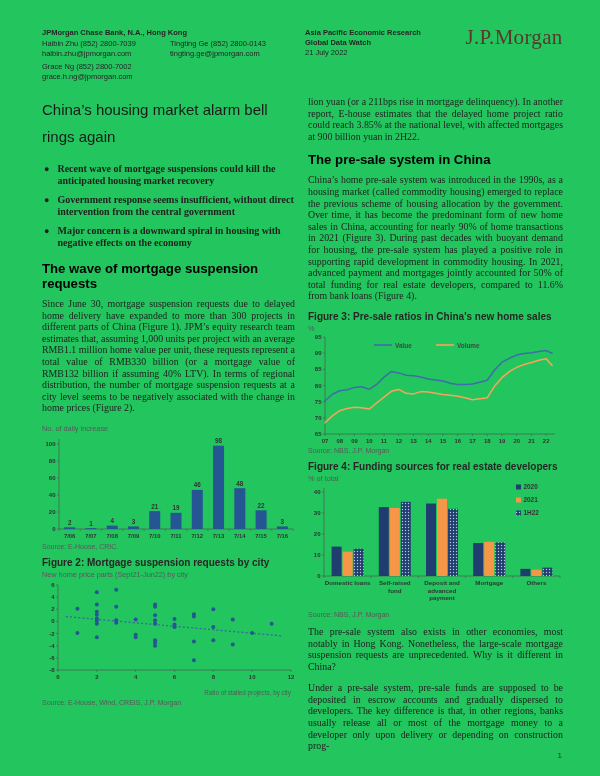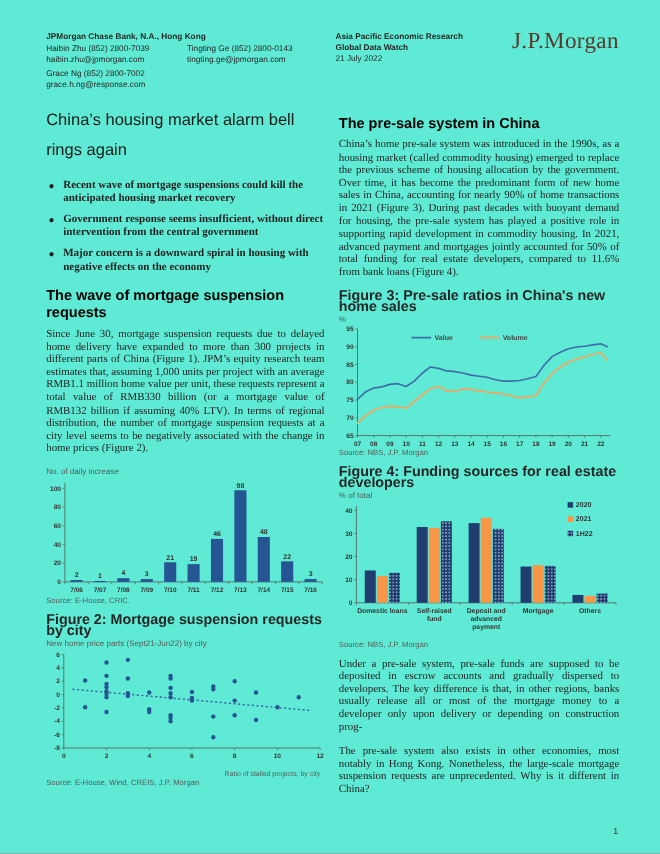--- a/index.html
+++ b/index.html
@@ -1,17 +1,17 @@
 <!DOCTYPE html>
 <html><head>
 <meta charset="utf-8">
 <style>
 *{margin:0;padding:0;box-sizing:border-box}
 html,body{background:#9a9a9a}
-.page{width:600px;height:776px;background:#5eead4;position:relative;padding:28px 37px 0 42px;
+.page{width:600px;height:776px;background:#22c55e;position:relative;padding:28px 37px 0 42px;
       color:#1f1f1f;font-family:"Liberation Serif",serif;margin:0 auto;overflow:hidden}
 
 .hdr{display:flex;align-items:flex-start;font-family:"Liberation Sans",sans-serif;
      font-size:7.5px;line-height:10px;color:#262626}
 .hdr-left{flex:0 0 263px}
 .hdr-bank{font-weight:bold;margin-bottom:1px}
 .hdr-contacts{display:flex}
 .hdr-ccol{flex:0 0 128px}
 .hdr-ccol div{white-space:nowrap}
 .hdr-gap{height:3px}
@@ -25,21 +25,21 @@
 .colR{flex:0 0 255px}
 .title{font-family:"Liberation Sans",sans-serif;font-size:15px;line-height:27px;
        font-weight:400;color:#1a1a1a;margin-bottom:13px}
 ul.bullets{list-style:none;margin:0 0 12px 2px}
 ul.bullets li{display:flex;gap:8px;font-weight:bold;font-size:10px;line-height:12px;margin-bottom:7px}
 ul.bullets .dot{flex:0 0 auto;font-size:9px;line-height:12px}
 h2{font-family:Liberation Sans, sans-serif;font-size:13.2px;line-height:15px;margin:8px 0 7px;color:#000}
 p{font-size:9.9px;line-height:11.6px;text-align:justify;margin-bottom:10px}
 
 .fig{margin:4px 0 8px}
-.fig-title{font-family:"Liberation Sans",sans-serif;font-weight:bold;font-size:13px;
+.fig-title{font-family:"Liberation Sans",sans-serif;font-weight:bold;font-size:10px;
            line-height:10px;color:#262626;margin-bottom:2px}
 .fig-sub{font-family:"Liberation Sans",sans-serif;font-size:7.3px;color:#595959;margin-bottom:1px}
 .fig-src{font-family:"Liberation Sans",sans-serif;font-size:7px;color:#595959;margin-top:1px}
 .fig-chart{line-height:0}
 .pageno{position:absolute;right:38px;bottom:16px;font-family:"Liberation Sans",sans-serif;
         font-size:8px;color:#333}
 </style>
 </head>
 <body>
 
@@ -47,21 +47,21 @@
 
   <div class="hdr">
     <div class="hdr-left">
       <div class="hdr-bank">JPMorgan Chase Bank, N.A., Hong Kong</div>
       <div class="hdr-contacts">
         <div class="hdr-ccol">
           <div>Haibin Zhu (852) 2800-7039</div>
           <div>haibin.zhu@jpmorgan.com</div>
           <div class="hdr-gap"></div>
           <div>Grace Ng (852) 2800-7002</div>
-          <div>grace.h.ng@response.com</div>
+          <div>grace.h.ng@jpmorgan.com</div>
         </div>
         <div class="hdr-ccol">
           <div>Tingting Ge (852) 2800-0143</div>
           <div>tingting.ge@jpmorgan.com</div>
         </div>
       </div>
     </div>
     <div class="hdr-mid">
       <div class="hdr-b">Asia Pacific Economic Research</div>
       <div class="hdr-b">Global Data Watch</div>
@@ -234,20 +234,21 @@
               <circle cx="210.16666666666669" cy="52.964285714285715" r="2" fill="#255693"></circle>
               <circle cx="229.58333333333331" cy="43.85714285714286" r="2" fill="#255693"></circle>
               <text x="249" y="115" font-size="6.3" text-anchor="end" fill="#595959" font-weight="normal" font-family="Liberation Sans, sans-serif">Ratio of stalled projects, by city</text>
             </svg></div>
         <div class="fig-src">Source: E-House, Wind, CREIS, J.P. Morgan</div>
       </figure>
 
     </div>
 
     <div class="colR">
+      <p>lion yuan (or a 211bps rise in mortgage delinquency). In another report, E-house estimates that the delayed home project ratio could reach 3.85% at the national level, with affected mortgages at 900 billion yuan in 2H22.</p>
       <h2>The pre-sale system in China</h2>
       <p>China’s home pre-sale system was introduced in the 1990s, as a housing market (called commodity housing) emerged to replace the previous scheme of housing allocation by the government. Over time, it has become the predominant form of new home sales in China, accounting for nearly 90% of home transactions in 2021 (Figure 3). During past decades with buoyant demand for housing, the pre-sale system has played a positive role in supporting rapid development in commodity housing. In 2021, advanced payment and mortgages jointly accounted for 50% of total funding for real estate developers, compared to 11.6% from bank loans (Figure 4).</p>
 
       <figure class="fig">
         <div class="fig-title">Figure 3: Pre-sale ratios in China's new home sales</div>
         <div class="fig-sub">%</div>
         <div class="fig-chart"><svg width="254" height="112">
               <line x1="17" x2="17" y1="3" y2="100" stroke="#555" stroke-width="0.7"></line>
               <line x1="17" x2="247" y1="100" y2="100" stroke="#555" stroke-width="0.7"></line>
               <line x1="15" x2="17" y1="100" y2="100" stroke="#555" stroke-width="0.6"></line>
@@ -360,19 +361,19 @@
               <rect x="208" y="0.5" width="5" height="5" fill="#1f3d6e"></rect>
               <text x="215.5" y="5" font-size="6.4" text-anchor="start" fill="#333" font-weight="bold" font-family="Liberation Sans, sans-serif">2020</text>
               <rect x="208" y="13.5" width="5" height="5" fill="#f79646"></rect>
               <text x="215.5" y="18" font-size="6.4" text-anchor="start" fill="#333" font-weight="bold" font-family="Liberation Sans, sans-serif">2021</text>
               <rect x="208" y="26.5" width="5" height="5" fill="url(#pdots)"></rect>
               <text x="215.5" y="31" font-size="6.4" text-anchor="start" fill="#333" font-weight="bold" font-family="Liberation Sans, sans-serif">1H22</text>
             </svg></div>
         <div class="fig-src">Source: NBS, J.P. Morgan</div>
       </figure>
 
+      <p>The pre-sale system also exists in other economies, most notably in Hong Kong. Nonetheless, the large-scale mortgage suspension requests are unprecedented. Why is it different in China?</p>
       <p>Under a pre-sale system, pre-sale funds are supposed to be deposited in escrow accounts and gradually dispersed to developers. The key difference is that, in other regions, banks usually release all or most of the mortgage money to a developer only upon delivery or depending on construction prog-</p>
-      <p>The pre-sale system also exists in other economies, most notably in Hong Kong. Nonetheless, the large-scale mortgage suspension requests are unprecedented. Why is it different in China?</p>
     </div>
   </div>
 
   <div class="pageno">1</div>
 </div>
 
 </body></html>

